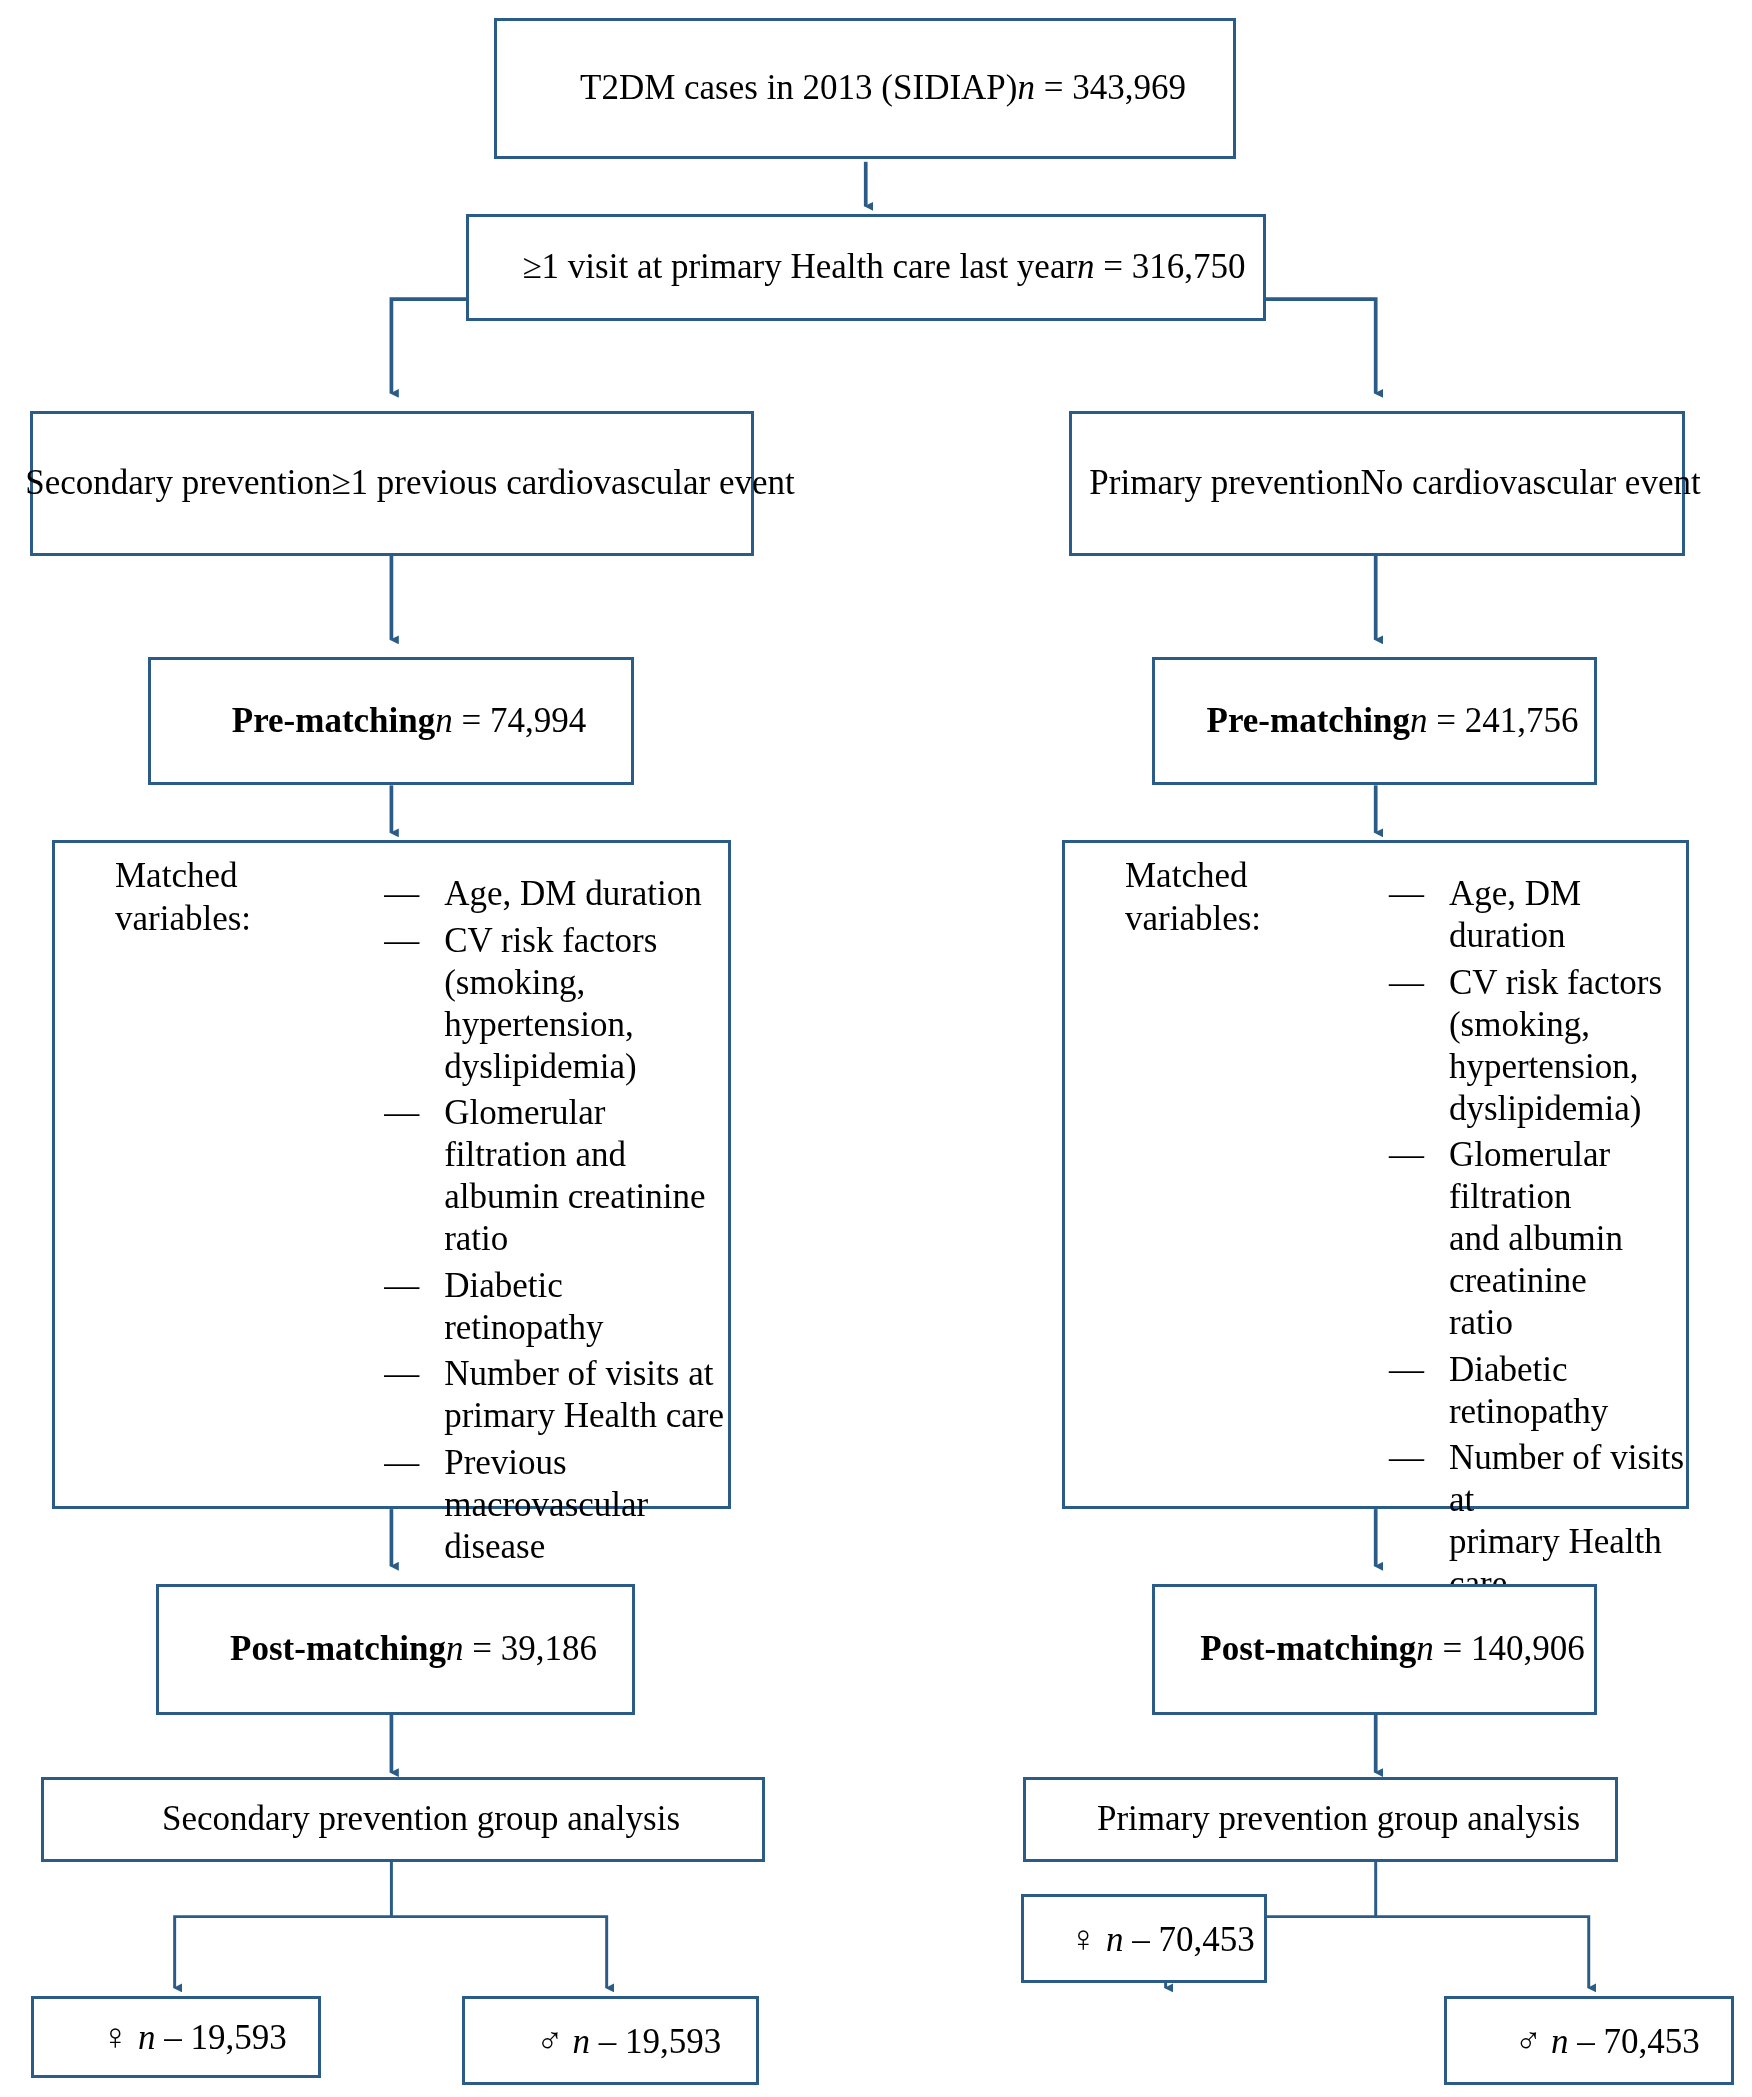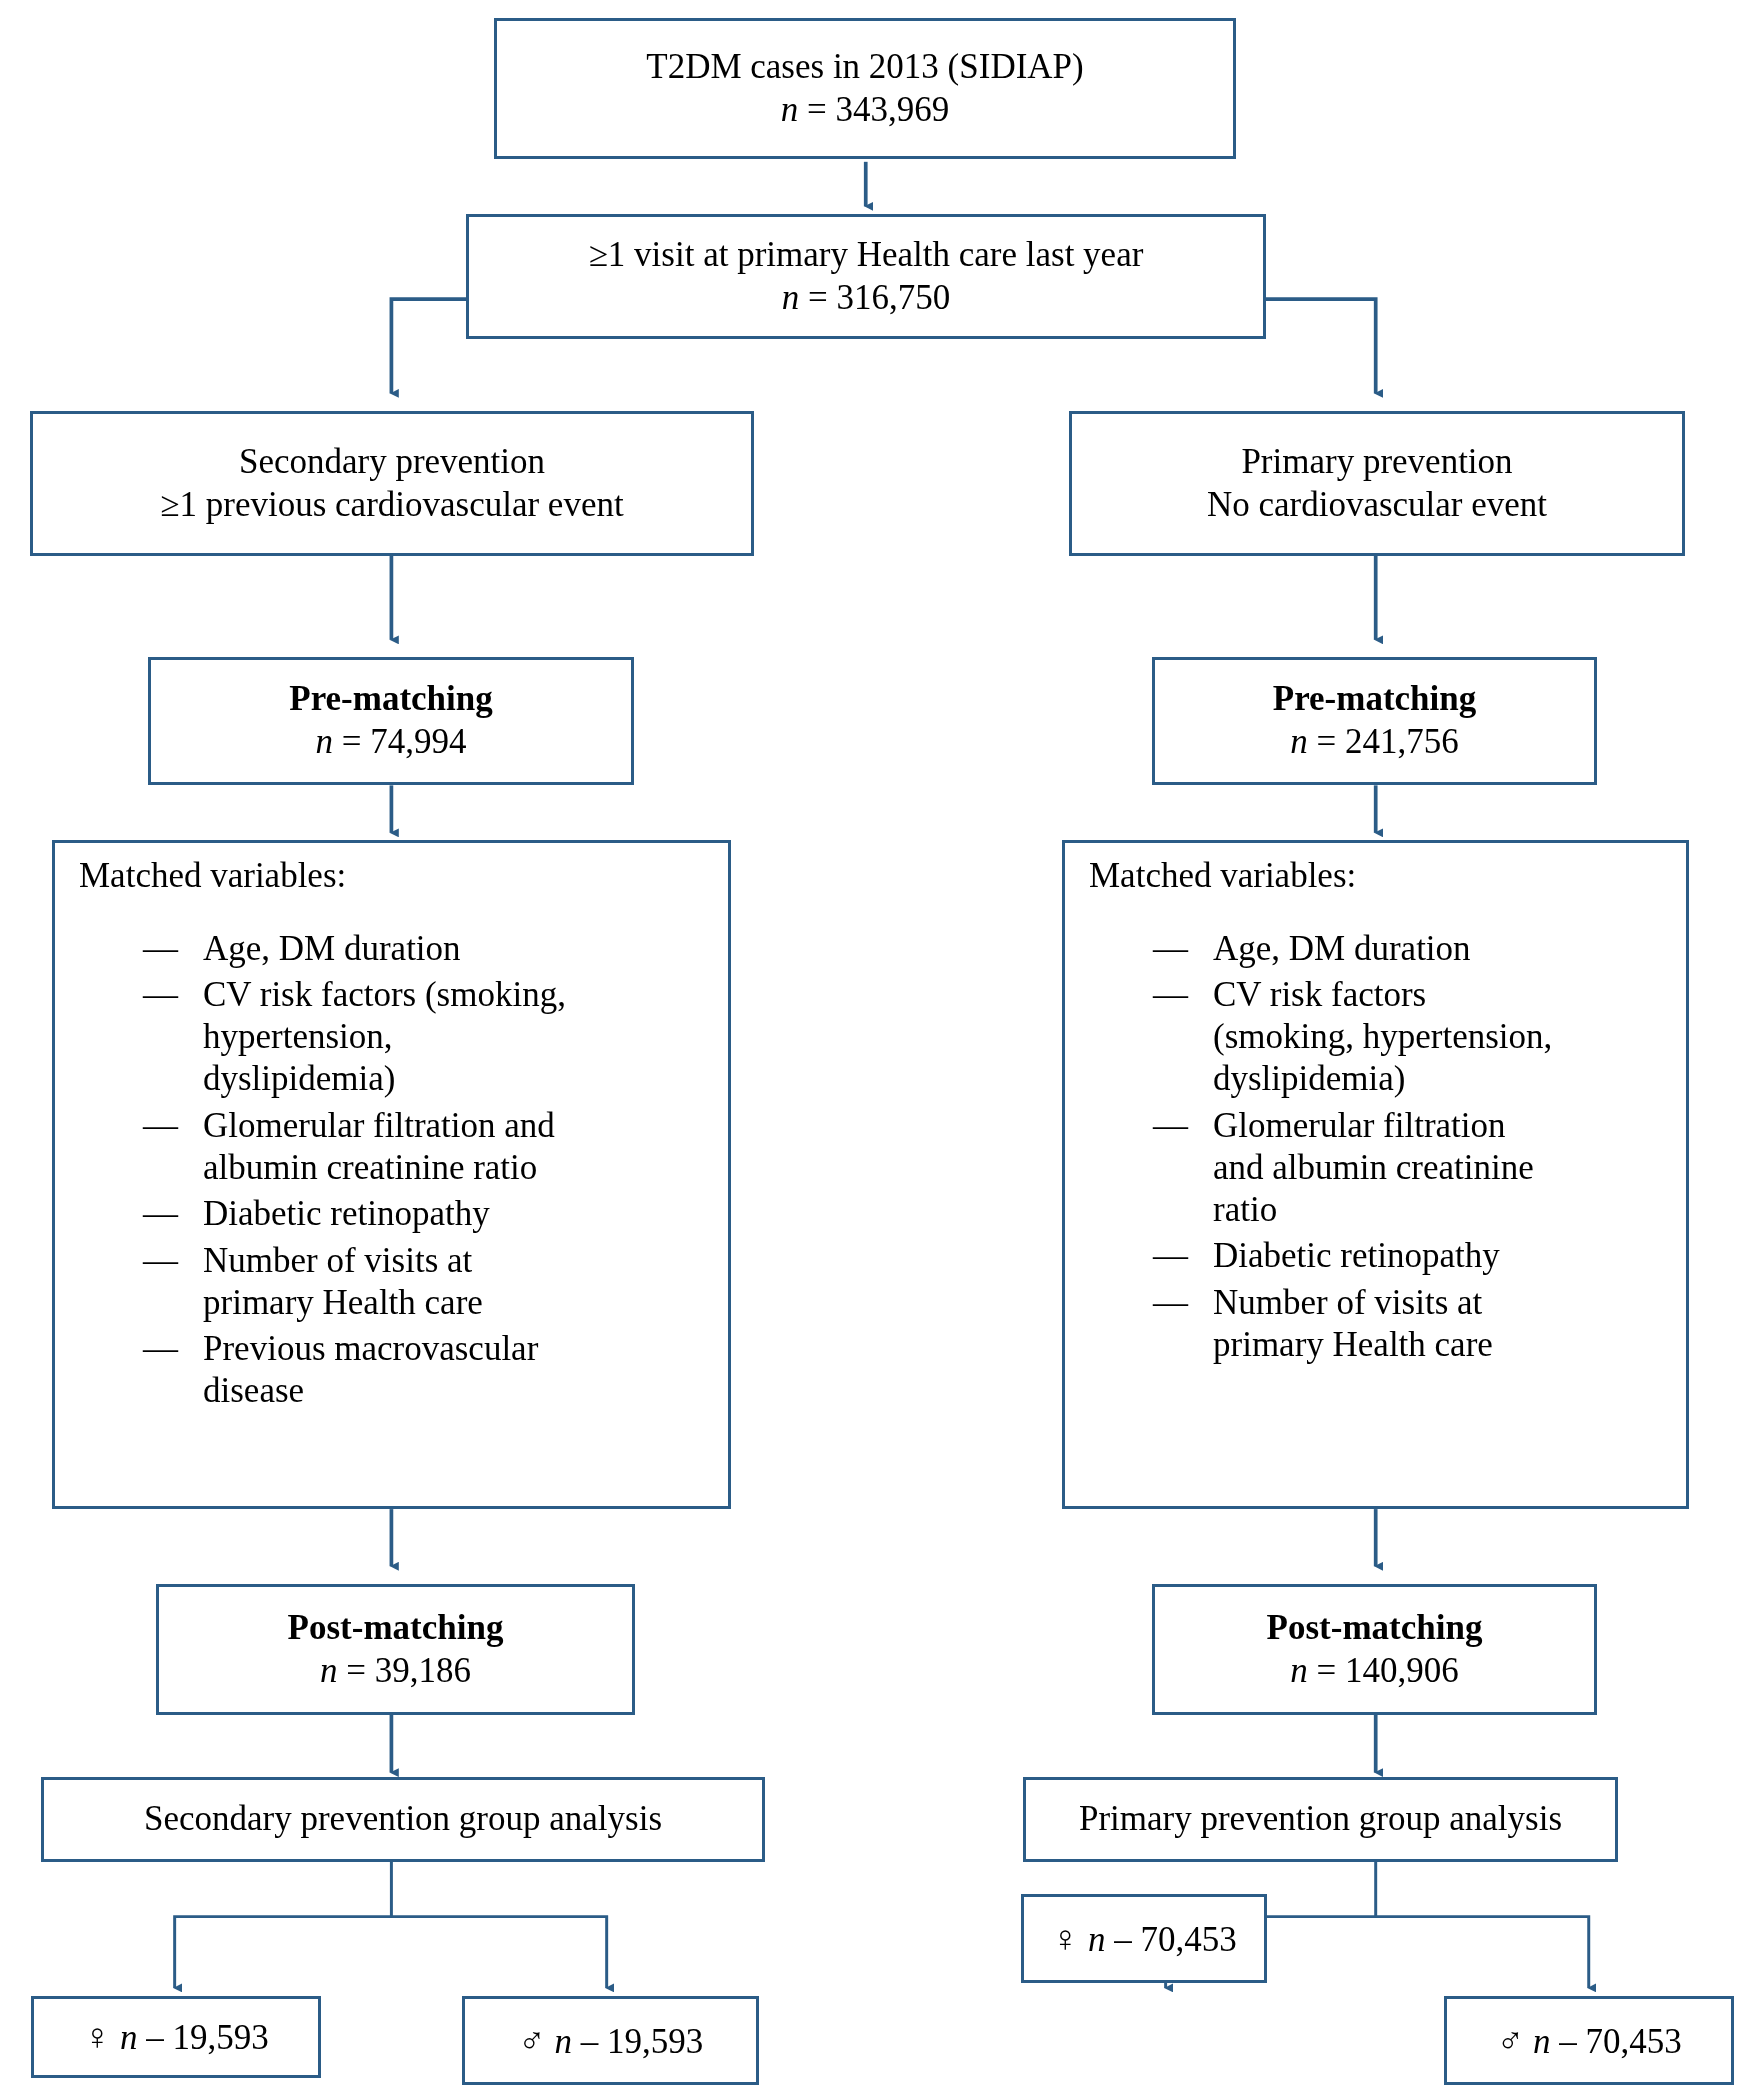--- a/index.html
+++ b/index.html
@@ -31,26 +31,27 @@
   }
 
   
   .node {
     position: absolute;
     z-index: 2;
     box-sizing: border-box;
     background: #ffffff;
     border: 3.7px solid #2b5c87;
     display: flex;
-    flex-direction: column;
+    flex-direction: row;
     align-items: center;
     justify-content: center;
     text-align: center;
     line-height: 1.22;
     font-size: 35px;
+    padding-left: 36px;
   }
   .node.left-align {
     align-items: flex-start;
     text-align: left;
     justify-content: flex-start;
   }
   .node .ln { display: block; white-space: pre; }
   .bold { font-weight: bold; }
   .it { font-style: italic; }
 
@@ -118,21 +119,21 @@
       <path d="M 1853 2508 L 1853 2582 L 1570 2582 L 1570 2678" marker-end="url(#arw)" stroke-width="4"></path>
       <path d="M 1853 2582 L 2140 2582 L 2140 2678" marker-end="url(#arw)" stroke-width="4"></path>
     </g>
   </svg>
 
   <div class="node" style="left:494px; top:18px; width:742px; height:141px;">
     <span class="ln">T2DM cases in 2013 (SIDIAP)</span>
     <span class="ln"><span class="it">n</span><span> = </span><span>343,969</span></span>
   </div>
 
-  <div class="node" style="left:466px; top:214px; width:800px; height:125px;">
+  <div class="node" style="left:466px; top:214px; width:800px; height:107px;">
     <span class="ln">≥1 visit at primary Health care last year</span>
     <span class="ln"><span class="it">n</span><span> = </span><span>316,750</span></span>
   </div>
 
   <div class="node" style="left:30px; top:411px; width:724px; height:145px;">
     <span class="ln">Secondary prevention</span>
     <span class="ln">≥1 previous cardiovascular event</span>
   </div>
 
   <div class="node" style="left:1069px; top:411px; width:616px; height:145px;">

